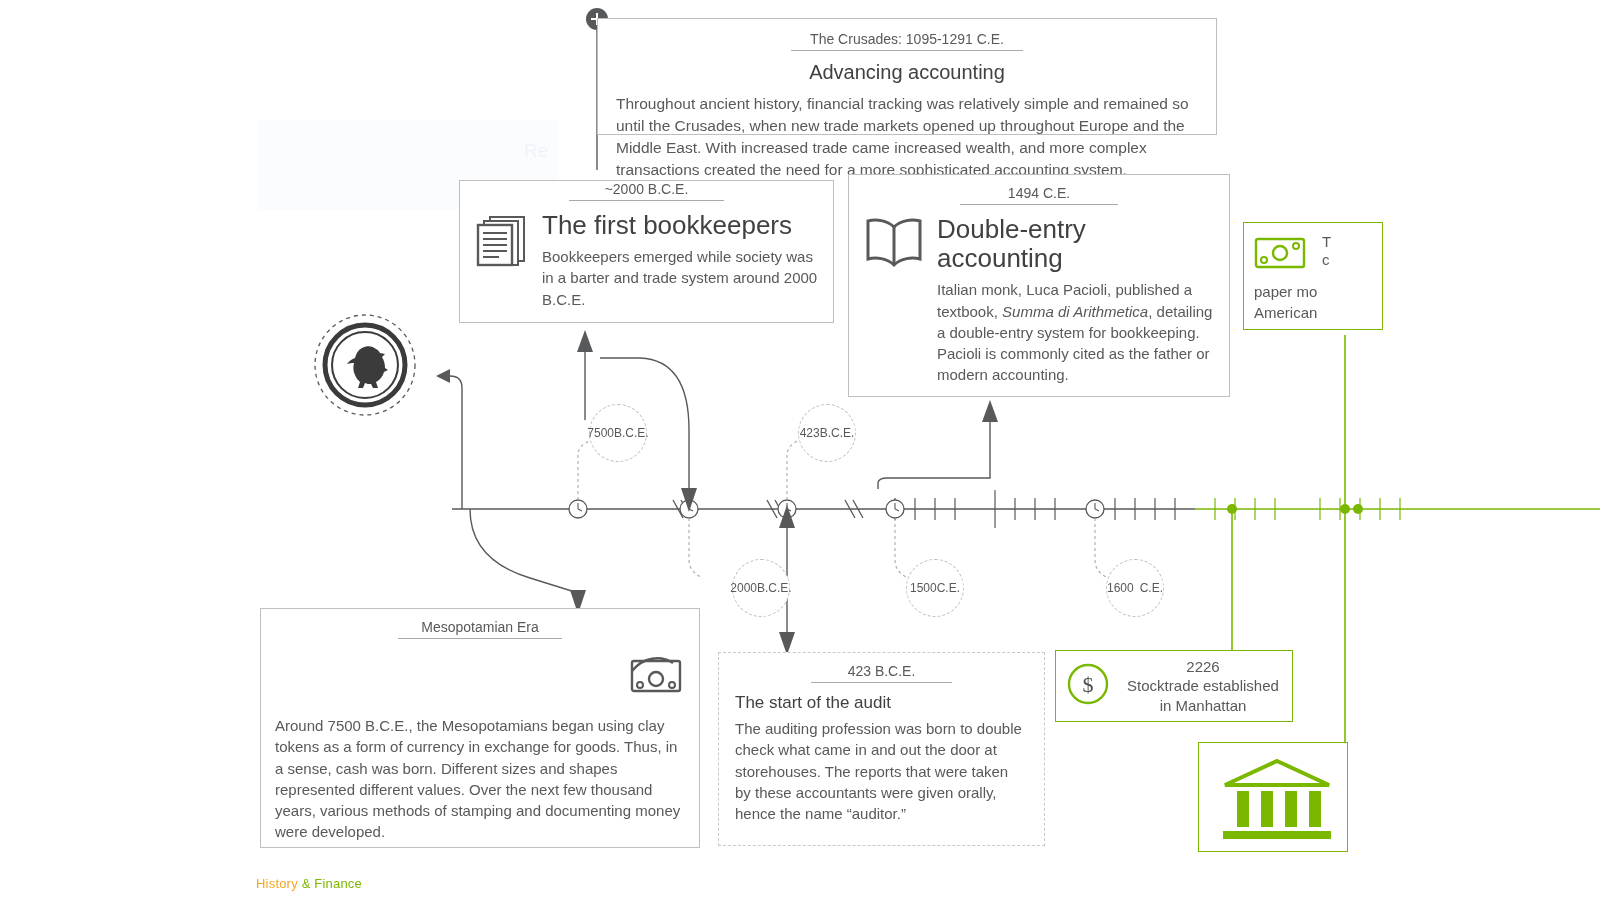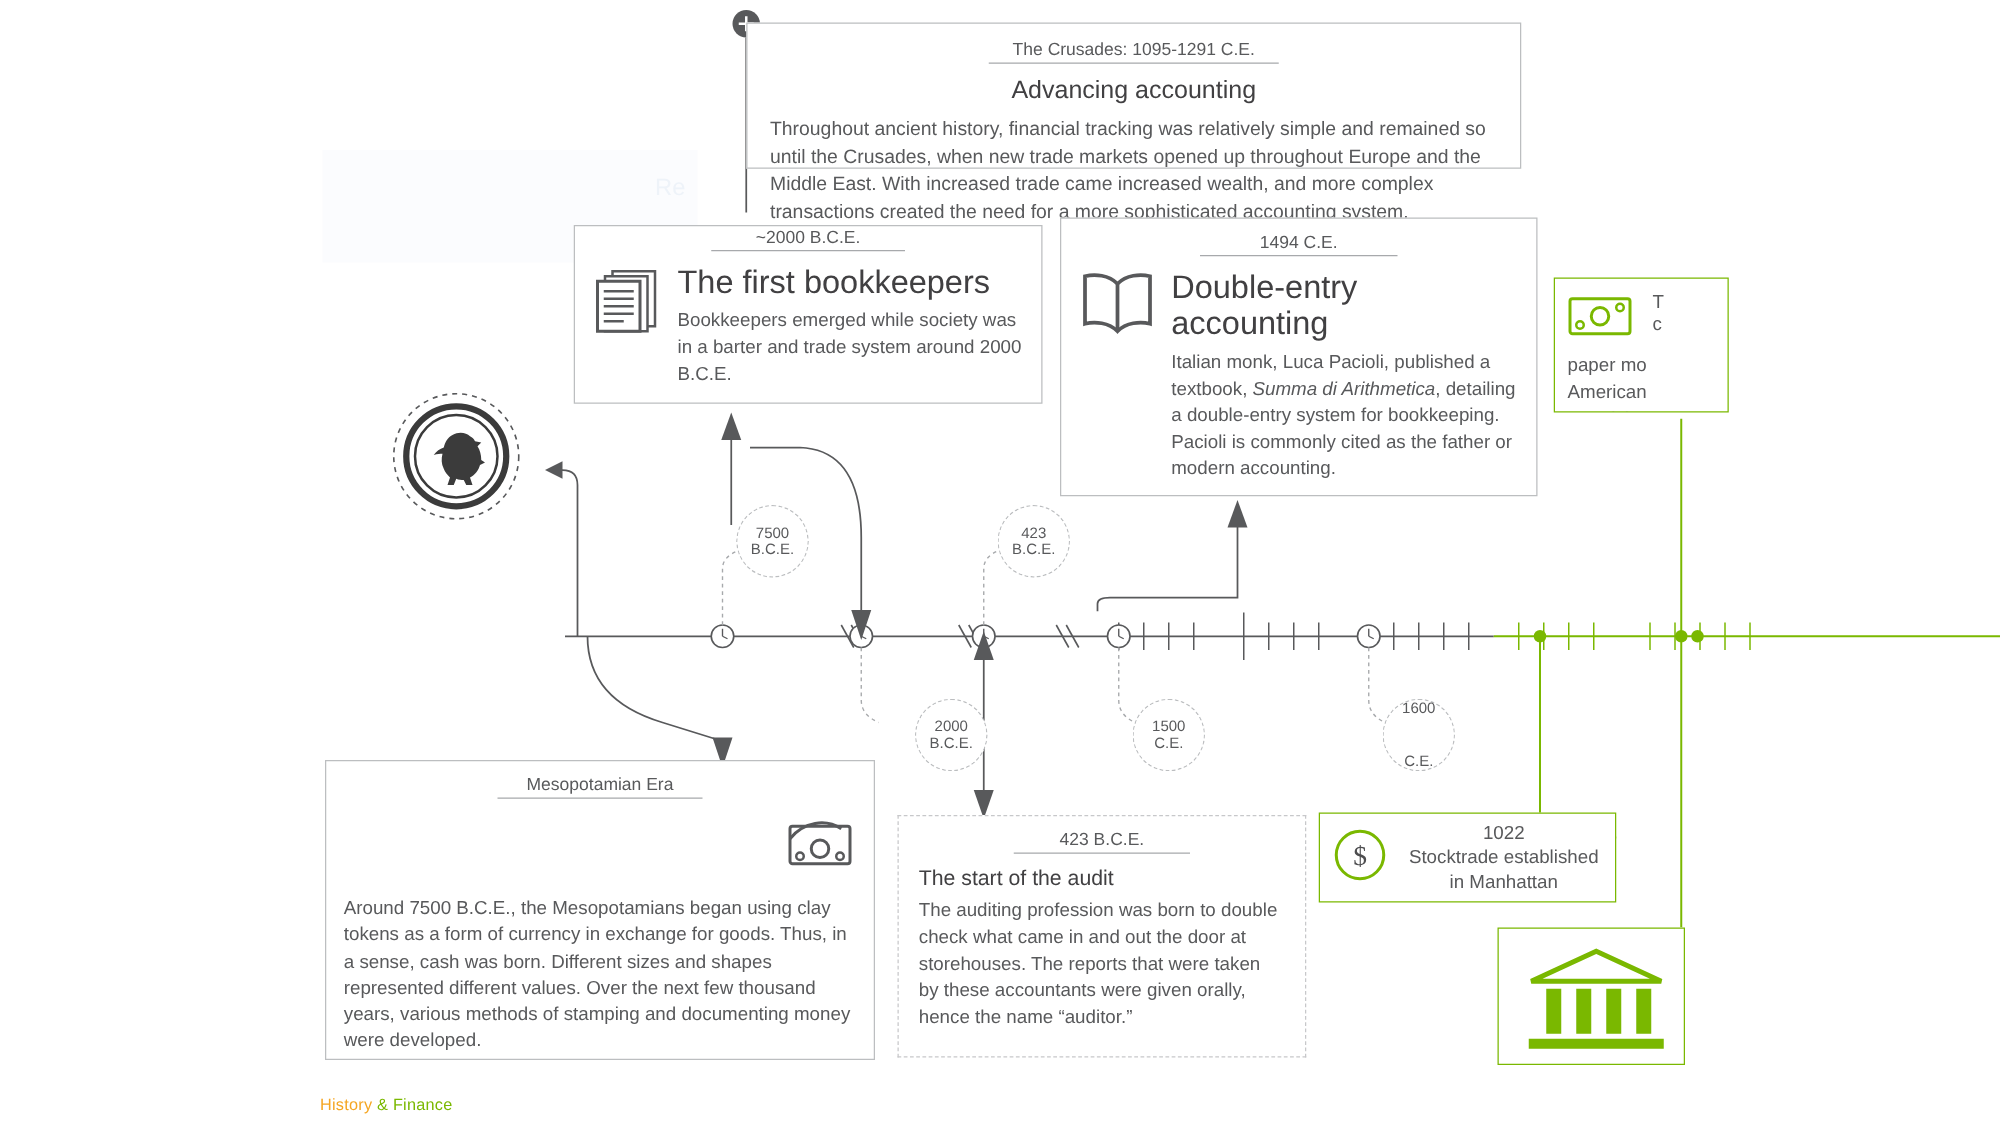--- a/index.html
+++ b/index.html
@@ -122,21 +122,21 @@
   
   .tlabel {
     position: absolute;
     width: 56px; height: 56px;
     border-radius: 50%;
     border: 1px dashed #bcbec0;
     color: #58595b;
     font-size: 12px;
     line-height: 1.08;
     display: flex;
-    flex-direction: column;
+    flex-direction: row;
     align-items: center;
     justify-content: center;
     text-align: center;
     background: #fff;
   }
 
   #dino {
     position: absolute;
     left: 313px; top: 313px;
     width: 104px; height: 104px;
@@ -369,21 +369,21 @@
   </div>
 
   <div class="card green" id="card-stocktrade">
     <div class="icon-box">
       <svg width="48" height="48" viewBox="0 0 48 48">
         <circle cx="24" cy="24" r="19" fill="none" stroke="#7ab800" stroke-width="2.4"></circle>
         <text x="24" y="32" text-anchor="middle" font-size="22" font-family="Liberation Serif, serif" fill="#4d4d4f">$</text>
       </svg>
     </div>
     <div class="st-text">
-      <div>1022</div>
+      <div>2226</div>
       <div>Stocktrade established in Manhattan</div>
     </div>
   </div>
 
   <div class="card green" id="card-papermoney">
     <div class="with-icon">
       <div class="icon-box">
         <svg width="56" height="40" viewBox="0 0 56 40">
           <rect x="2" y="6" width="48" height="28" rx="2" fill="#fff" stroke="#7ab800" stroke-width="2.4"></rect>
           <circle cx="26" cy="20" r="7" fill="none" stroke="#7ab800" stroke-width="2.4"></circle>

